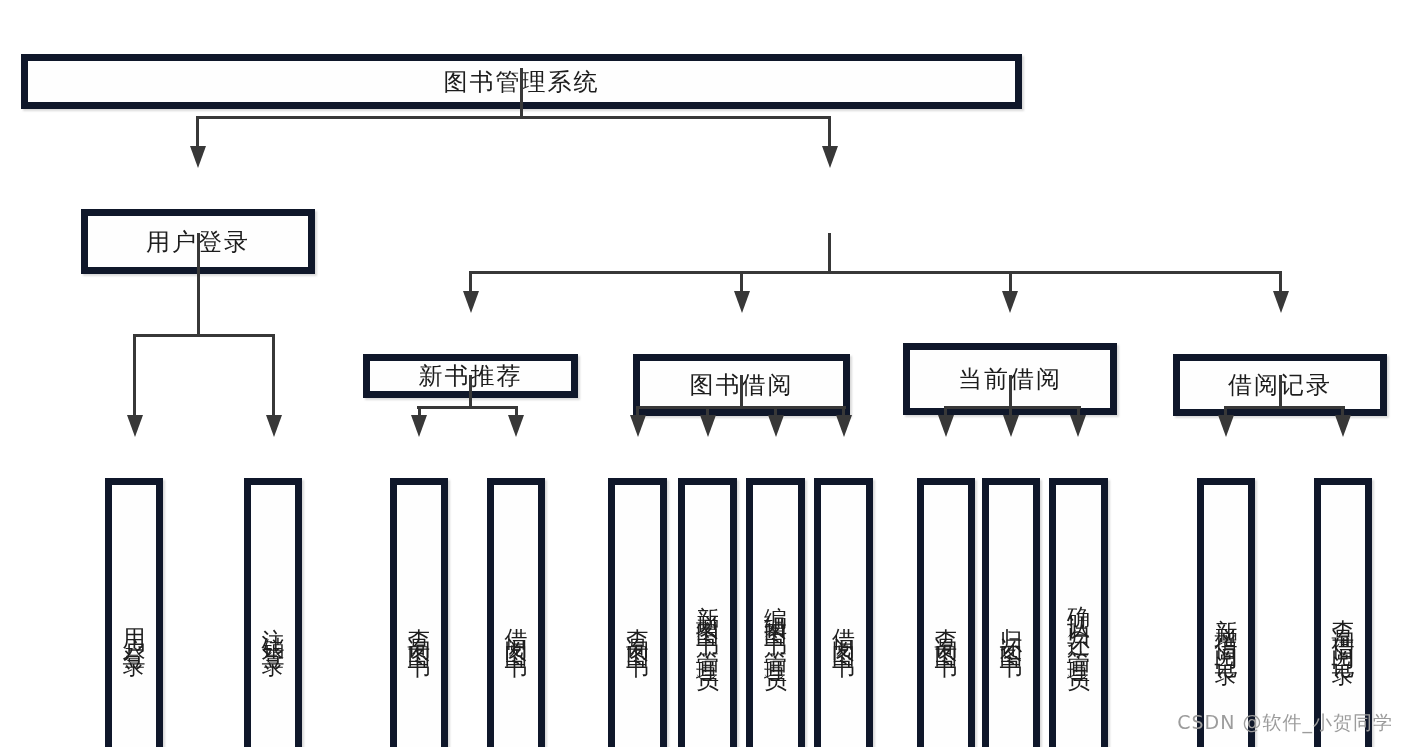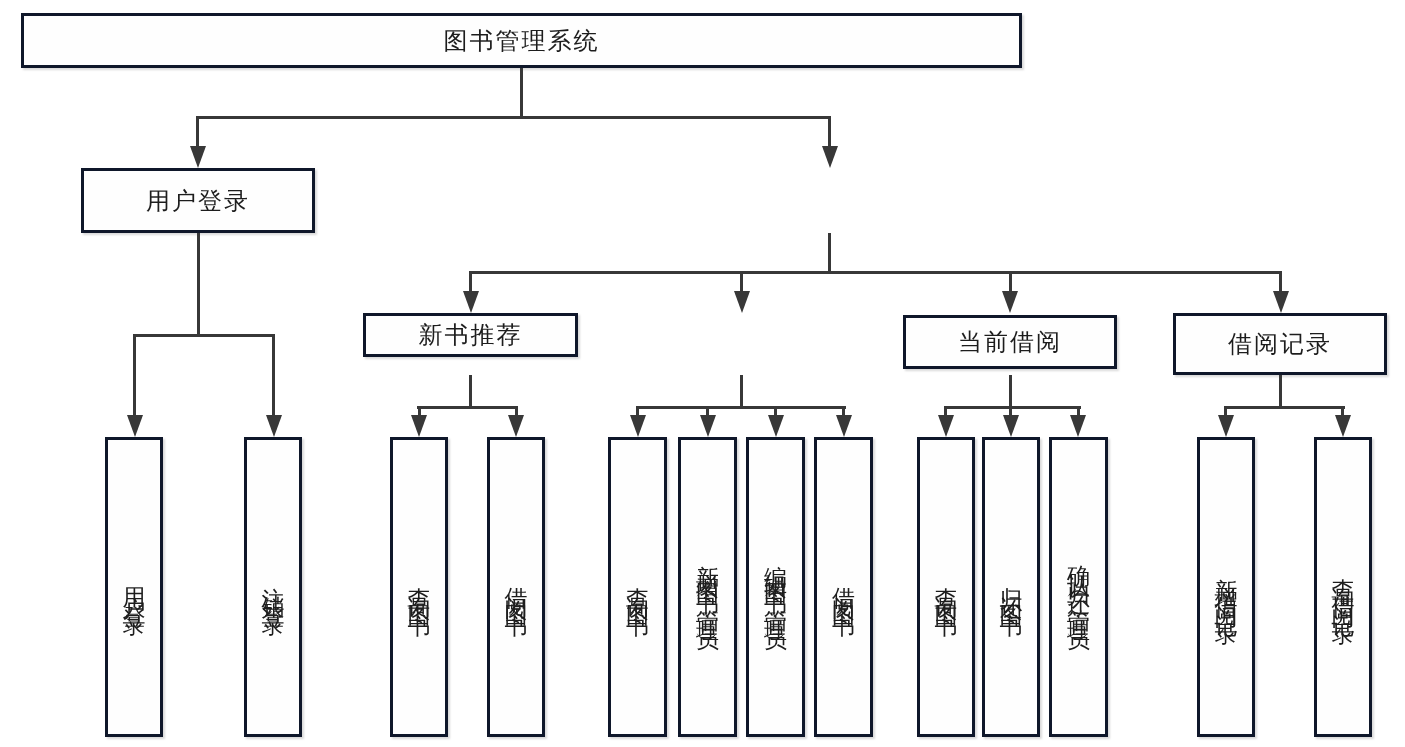--- a/index.html
+++ b/index.html
@@ -1,20 +1,20 @@
 <!DOCTYPE html>
 <html><head>
 <meta charset="utf-8">
 <style>
   html,body{margin:0;padding:0;background:#ffffff;}
   .stage{position:relative;width:1405px;height:747px;background:#ffffff;overflow:hidden;
          font-family:"DejaVu Sans","Liberation Sans",sans-serif;color:#1d1d1d;}
-  .box{position:absolute;box-sizing:border-box;background:#fefefe;border:3px solid #0f172a;
+  .box{position:absolute;box-sizing:border-box;background:#fefefe;border:7px solid #0f172a;
        display:flex;align-items:center;justify-content:center;
-       box-shadow:2px 2px 2px rgba(0,0,0,0.15);}
+       box-shadow:2px 2px 2px rgba(0,0,0,0.15);margin-top:41px;}
   .hlabel{font-size:24px;letter-spacing:2px;white-space:nowrap;}
   .vtext{writing-mode:vertical-rl;text-orientation:mixed;font-size:23px;letter-spacing:9px;
          line-height:1;white-space:nowrap;}
   .vline{position:absolute;width:3px;background:#383838;}
   .hline{position:absolute;height:3px;background:#383838;}
   .arrow{position:absolute;width:0;height:0;border-left:8px solid transparent;
          border-right:8px solid transparent;border-top:22px solid #383838;}
   .watermark{position:absolute;right:12px;bottom:11px;font-size:19px;color:#9c9c9c;
              letter-spacing:1px;z-index:3;white-space:nowrap;}
 </style>
@@ -52,21 +52,24 @@
   <div class="vline" style="left:740px;top:271px;height:24px"></div>
   <div class="arrow" style="left:734px;top:291px"></div>
   <div class="vline" style="left:1009px;top:271px;height:24px"></div>
   <div class="arrow" style="left:1002px;top:291px"></div>
   <div class="vline" style="left:1279px;top:271px;height:24px"></div>
   <div class="arrow" style="left:1273px;top:291px"></div>
 
   <div class="box" style="left:363px;top:313px;width:215px;height:44px">
     <span class="hlabel">新书推荐</span>
   </div>
-  <div class="box" style="left:903px;top:315px;width:214px;height:54px">
+  <div class="box" style="left:633px;top:313px;width:217px;height:62px">
+    <span class="hlabel">图书借阅</span>
+  </div>
+  <div class="box" style="left:903px;top:302px;width:214px;height:72px">
     <span class="hlabel">当前借阅</span>
   </div>
   <div class="box" style="left:1173px;top:313px;width:214px;height:62px">
     <span class="hlabel">借阅记录</span>
   </div>
 
   <div class="vline" style="left:469px;top:375px;height:34px"></div>
   <div class="hline" style="left:417px;top:406px;width:101px"></div>
   <div class="vline" style="left:418px;top:406px;height:14px"></div>
   <div class="arrow" style="left:411px;top:415px"></div>
@@ -137,14 +140,15 @@
     <span class="vtext">确认归还（管理员）</span>
   </div>
 
   <div class="box" style="left:1197px;top:437px;width:58px;height:300px">
     <span class="vtext">新增借阅记录</span>
   </div>
   <div class="box" style="left:1314px;top:437px;width:58px;height:300px">
     <span class="vtext">查询借阅记录</span>
   </div>
 
+  <div class="watermark">CSDN @软件_小贺同学</div>
 
 </div>
 
 </body></html>

